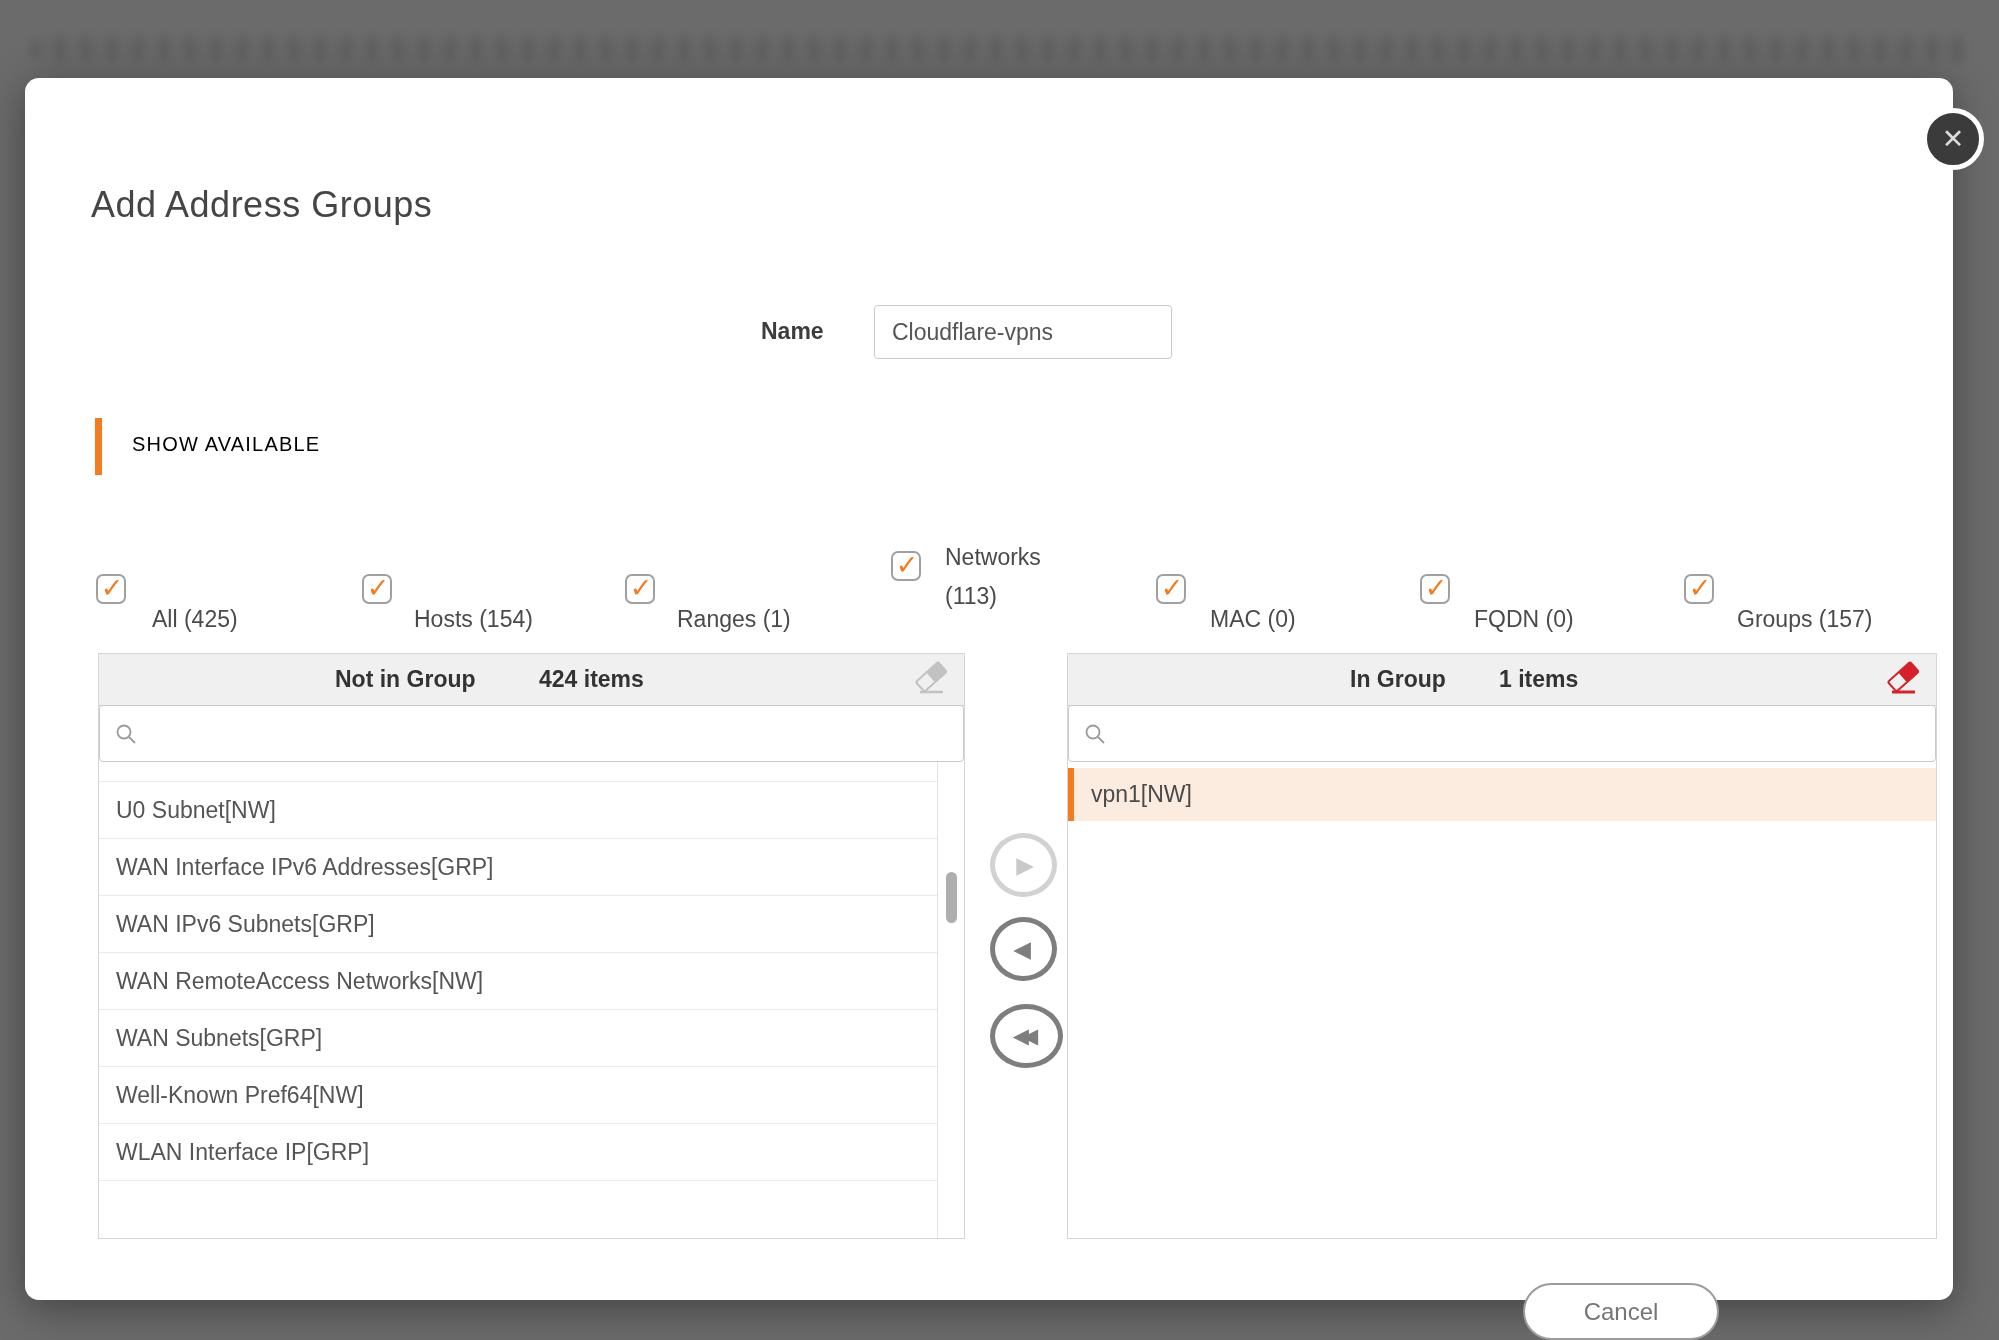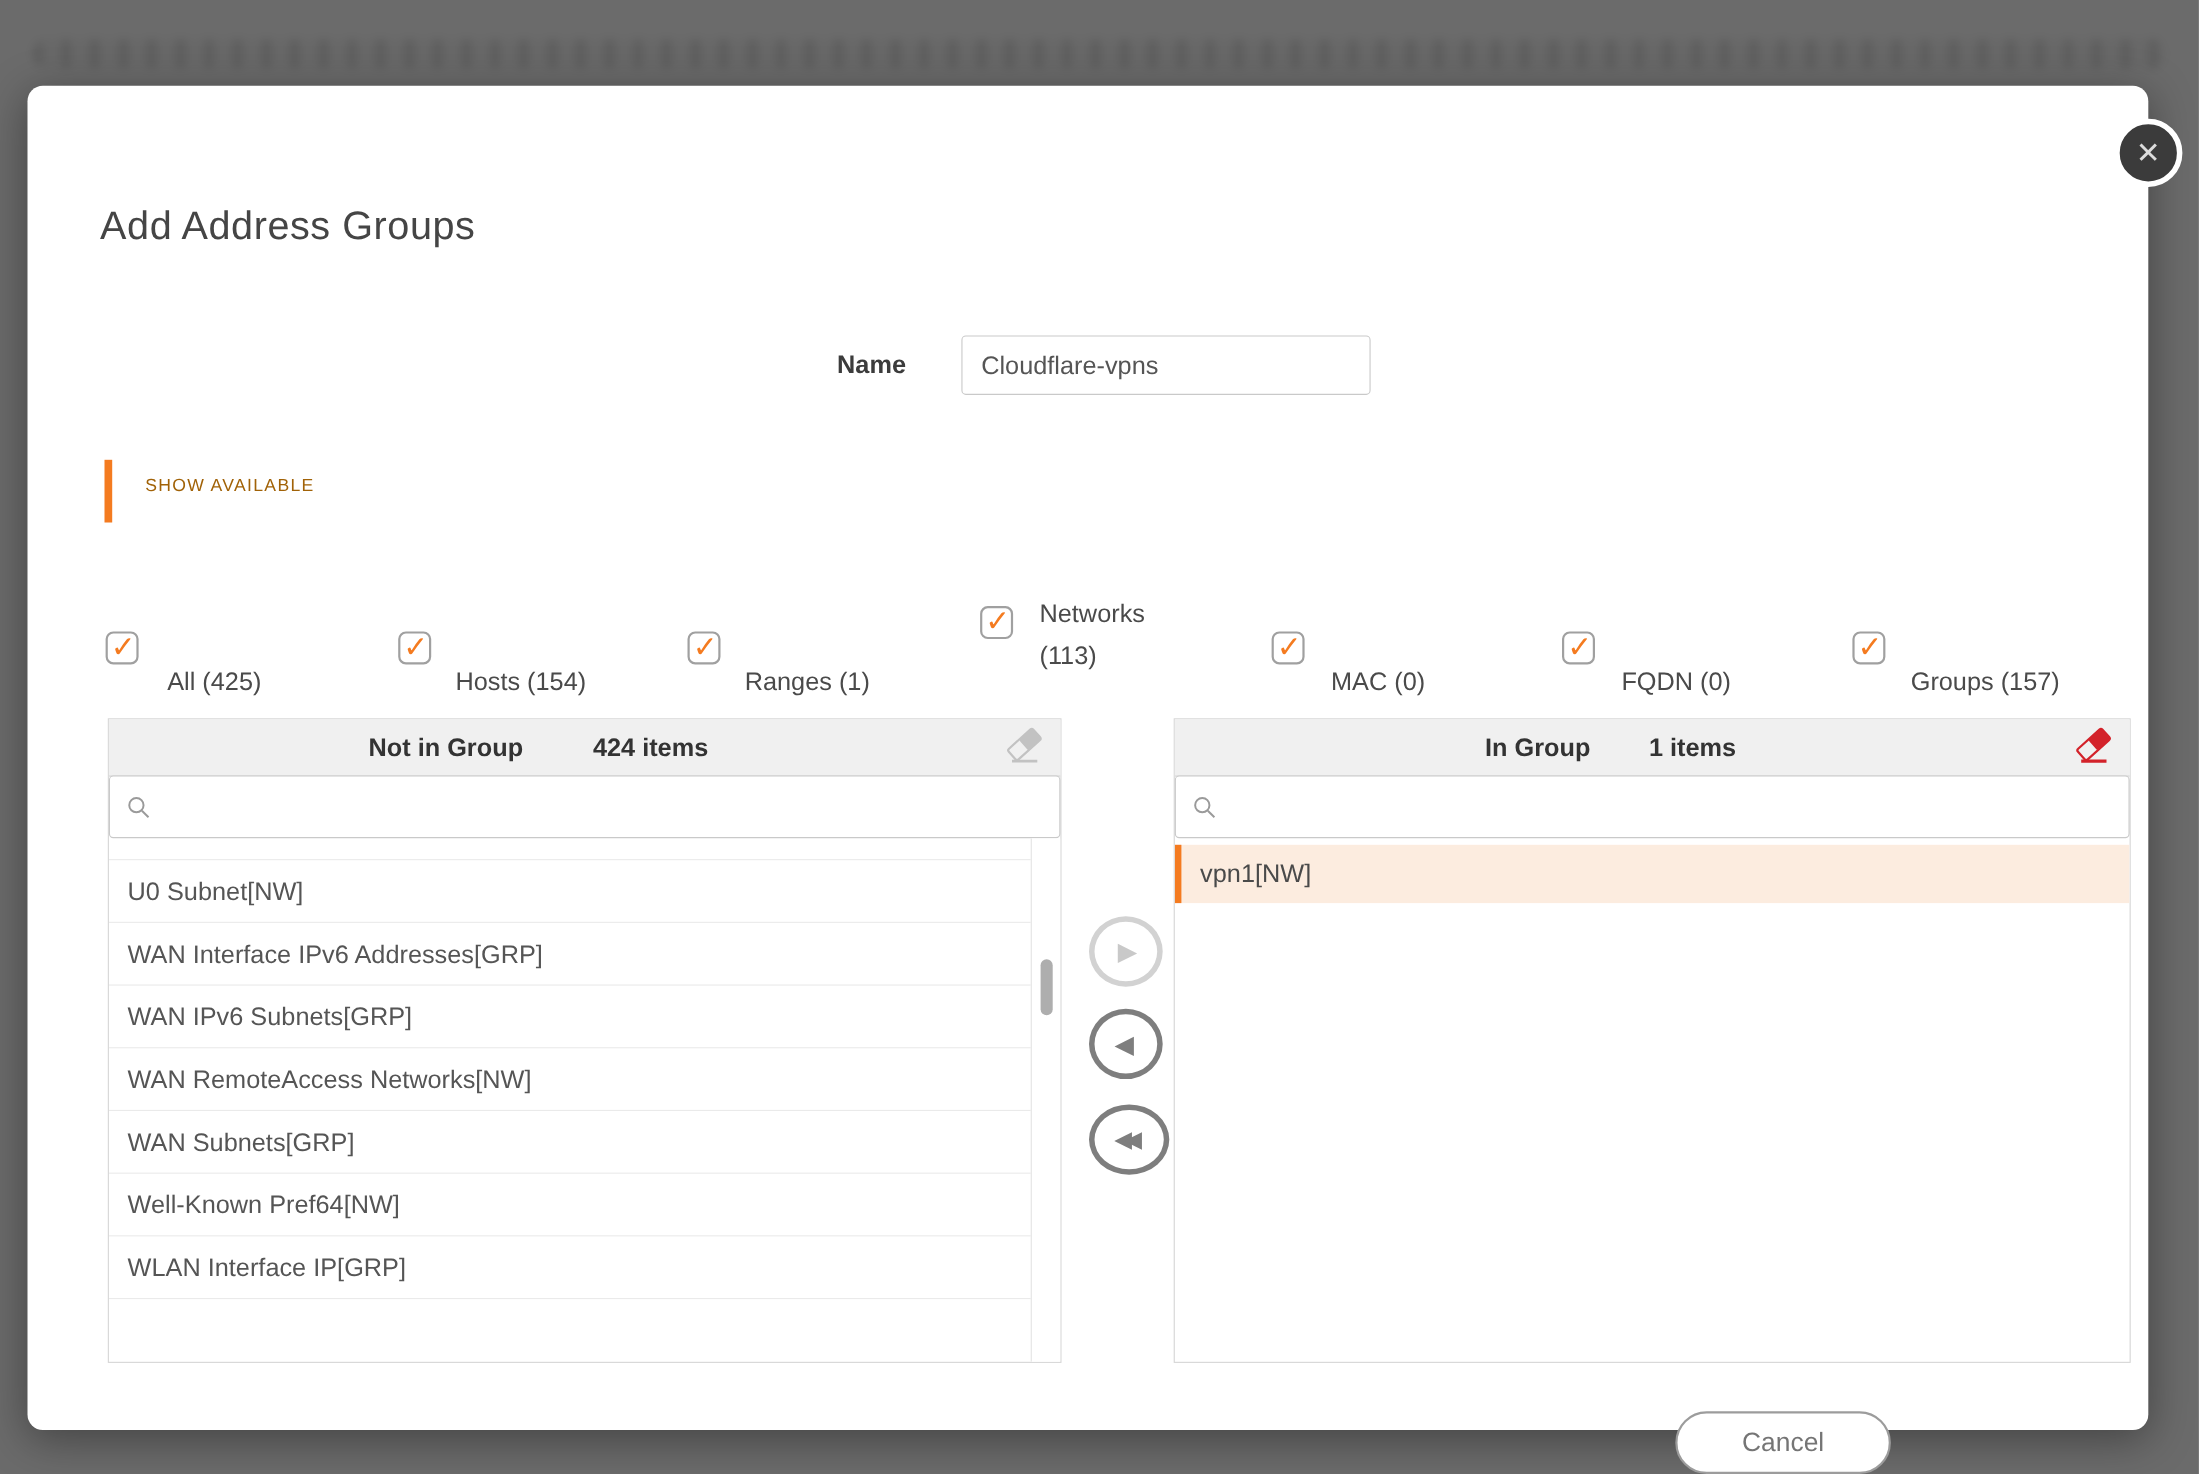--- a/index.html
+++ b/index.html
@@ -28,32 +28,32 @@
   }
   .dialog-title{
     position:absolute;left:66px;top:106px;
     font-size:36px;color:#454545;letter-spacing:.5px;
   }
   .name-label{
     position:absolute;left:736px;top:240px;
     font-size:23px;font-weight:700;color:#3c3c3c;
   }
   .name-input{
-    position:absolute;left:849px;top:227px;width:372px;height:54px;
+    position:absolute;left:849px;top:227px;width:298px;height:54px;
     box-sizing:border-box;border:1px solid #c9c9c9;border-radius:4px;
     font-size:23px;color:#555;padding:0 17px;outline:none;
     font-family:inherit;background:#fff;
   }
   .section-bar{
     position:absolute;left:70px;top:340px;width:7px;height:57px;
     background:var(--accent,#F47B20);
   }
   .section-label{
     position:absolute;left:107px;top:355px;
-    font-size:16px;color:#a16207;letter-spacing:1.2px;
+    font-size:20px;color:#000000;letter-spacing:1.2px;
   }
   
   .cbx{
     position:absolute;width:30px;height:30px;top:496px;
     box-sizing:border-box;border:2px solid #a0a0a0;border-radius:7px;
     background:#fff;cursor:pointer;
     display:flex;align-items:center;justify-content:center;
   }
   .cbx .check{
     color:var(--accent,#F47B20);font-size:27px;font-weight:700;

